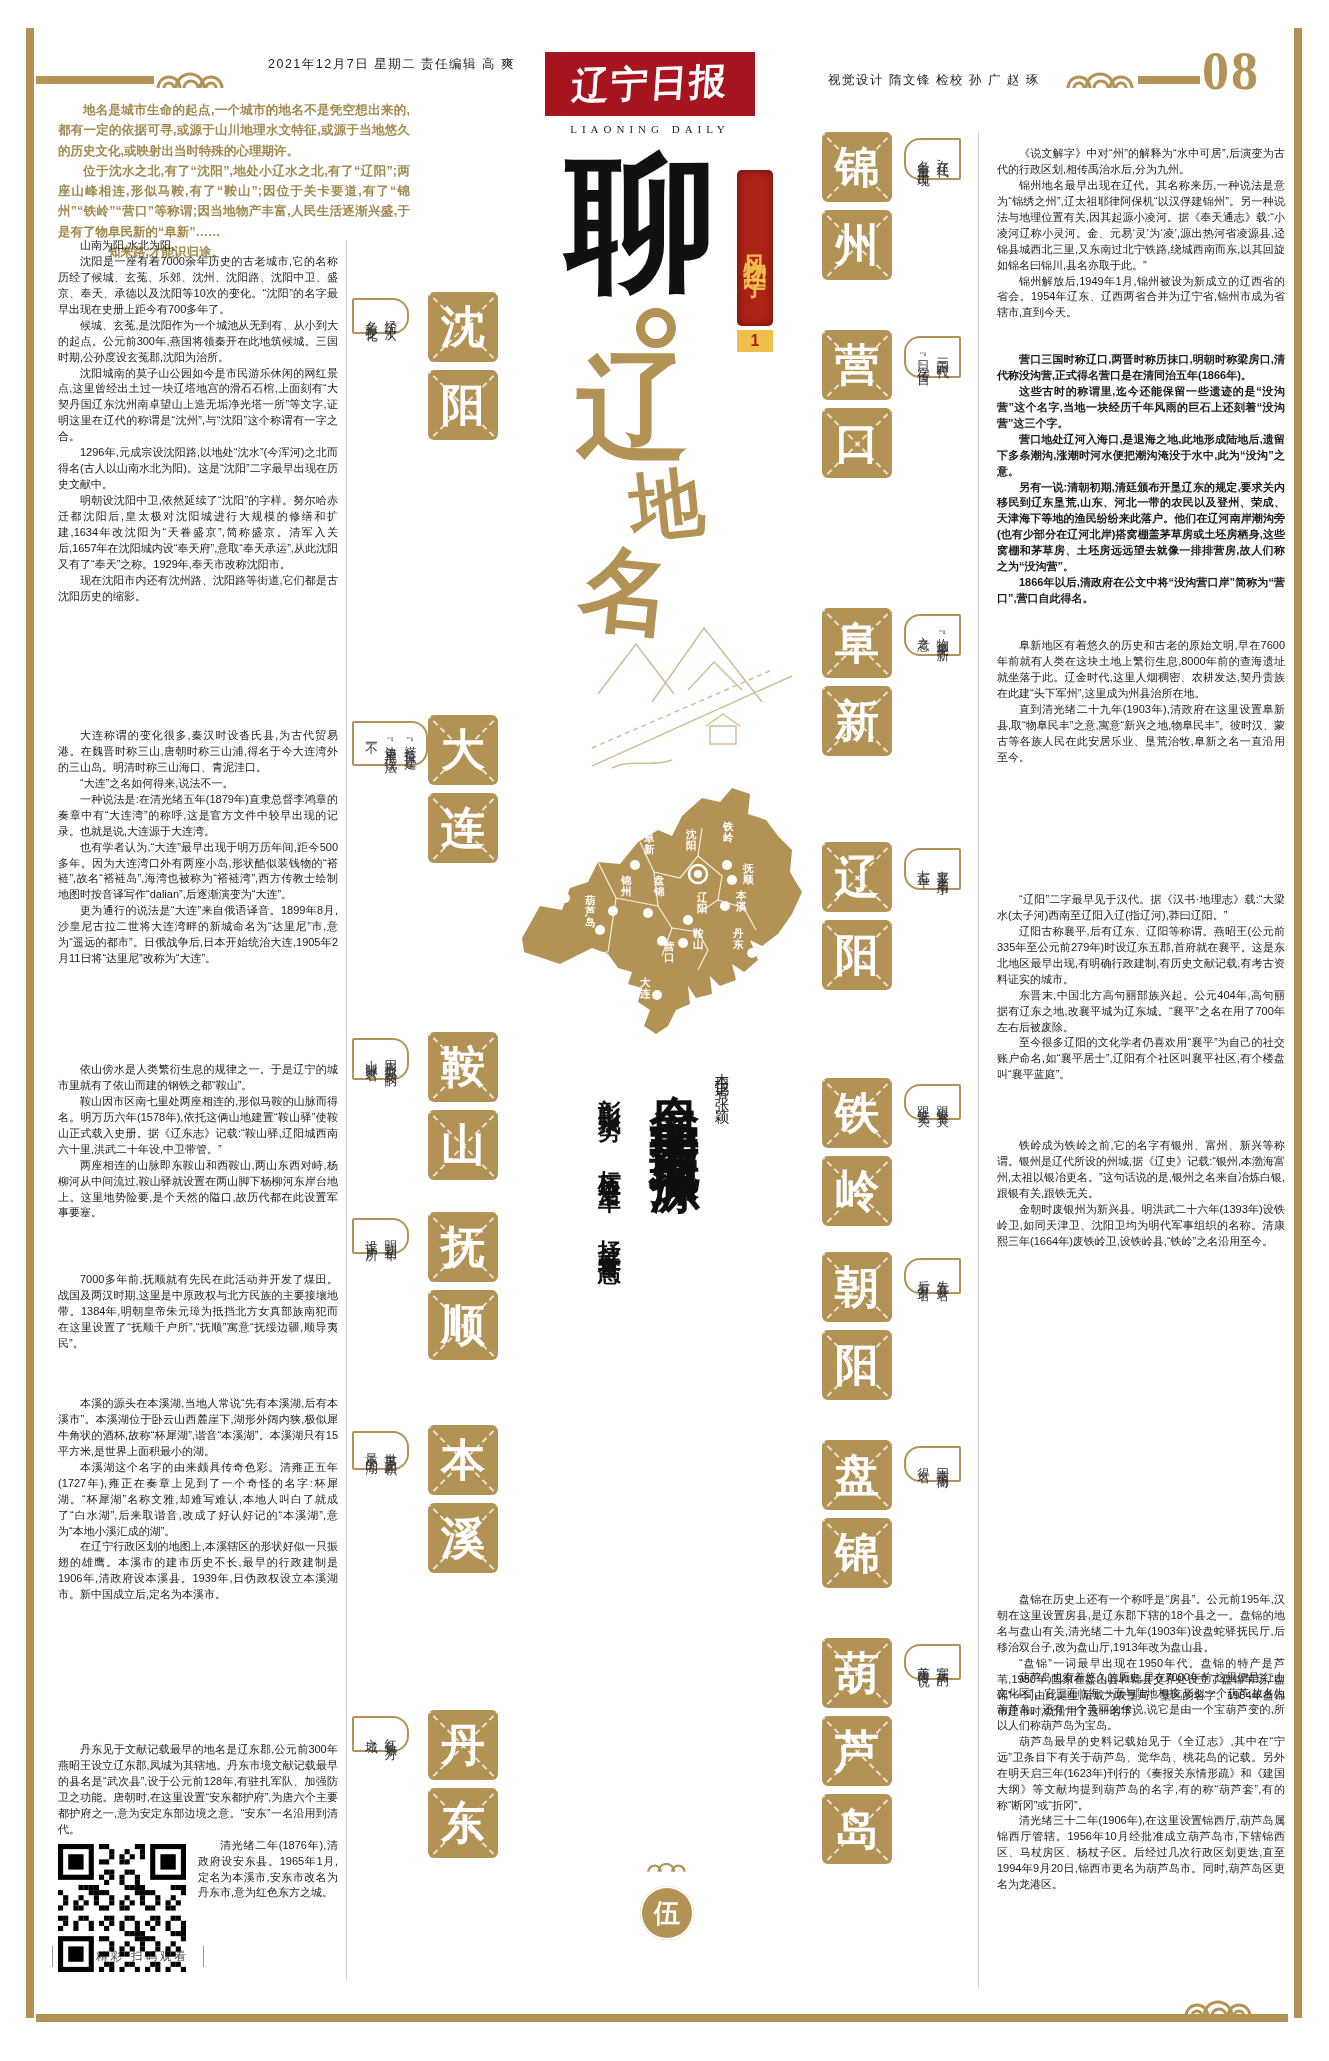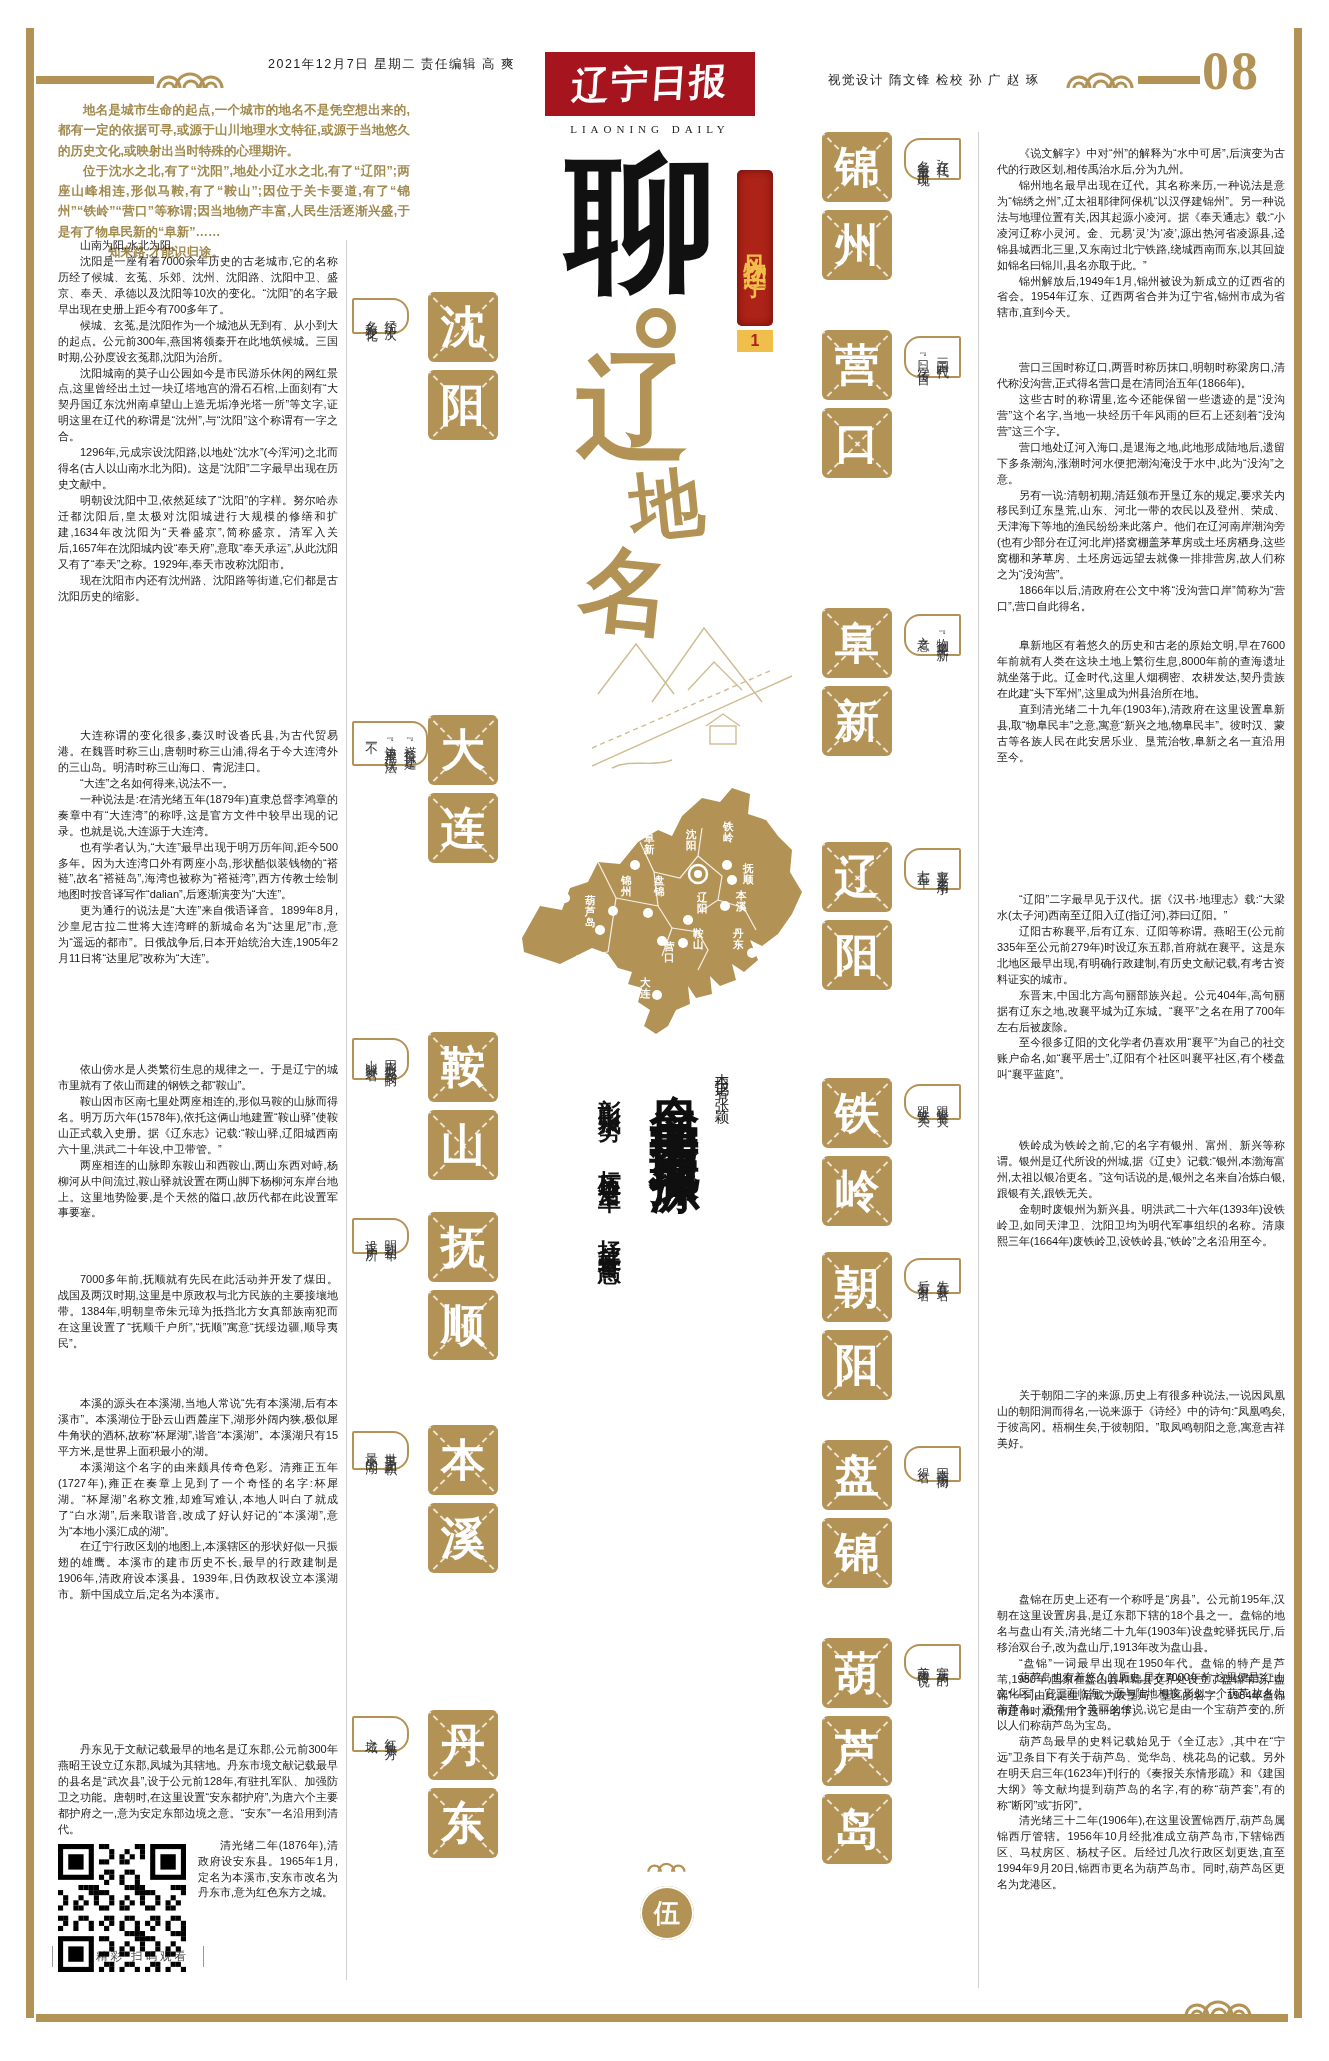--- a/index.html
+++ b/index.html
@@ -526,21 +526,21 @@
         <div class="tile">
           <i class="d1"></i>
           <i class="d2"></i>
           <span>州</span>
         </div>
       </div>
       <div class="note right" style="top: 138px;">
         <div>在辽代,</div>
         <div>名字最早出现</div>
       </div>
-      <div class="sec right" style="top: 360px;">
+      <div class="sec right" style="top: 352px; font-weight: bold;">
         <p>营口三国时称辽口,两晋时称历抹口,明朝时称梁房口,清代称没沟营,正式得名营口是在清同治五年(1866年)。</p>
         <p>这些古时的称谓里,迄今还能保留一些遗迹的是“没沟营”这个名字,当地一块经历千年风雨的巨石上还刻着“没沟营”这三个字。</p>
         <p>营口地处辽河入海口,是退海之地,此地形成陆地后,遗留下多条潮沟,涨潮时河水便把潮沟淹没于水中,此为“没沟”之意。</p>
         <p>另有一说:清朝初期,清廷颁布开垦辽东的规定,要求关内移民到辽东垦荒,山东、河北一带的农民以及登州、荣成、天津海下等地的渔民纷纷来此落户。他们在辽河南岸潮沟旁(也有少部分在辽河北岸)搭窝棚盖茅草房或土坯房栖身,这些窝棚和茅草房、土坯房远远望去就像一排排营房,故人们称之为“没沟营”。</p>
         <p>1866年以后,清政府在公文中将“没沟营口岸”简称为“营口”,营口自此得名。</p>
       </div>
       <div class="tiles right" style="top: 330px;">
         <div class="tile">
           <i class="d1"></i>
           <i class="d2"></i>
@@ -612,21 +612,20 @@
           <i class="d1"></i>
           <i class="d2"></i>
           <span>岭</span>
         </div>
       </div>
       <div class="note right" style="top: 1084px;">
         <div>跟银有关</div>
         <div>跟铁无关</div>
       </div>
       <div class="sec right" style="top: 1388px;">
-        <p>关于朝阳二字的来源,历史上有很多种说法,一说因凤凰山的朝阳洞而得名,一说来源于《诗经》中的诗句:“凤凰鸣矣,于彼高冈。梧桐生矣,于彼朝阳。”取凤鸣朝阳之意,寓意吉祥美好。</p>
       </div>
       <div class="tiles right" style="top: 1252px;">
         <div class="tile">
           <i class="d1"></i>
           <i class="d2"></i>
           <span>朝</span>
         </div>
         <div class="tile">
           <i class="d1"></i>
           <i class="d2"></i>

